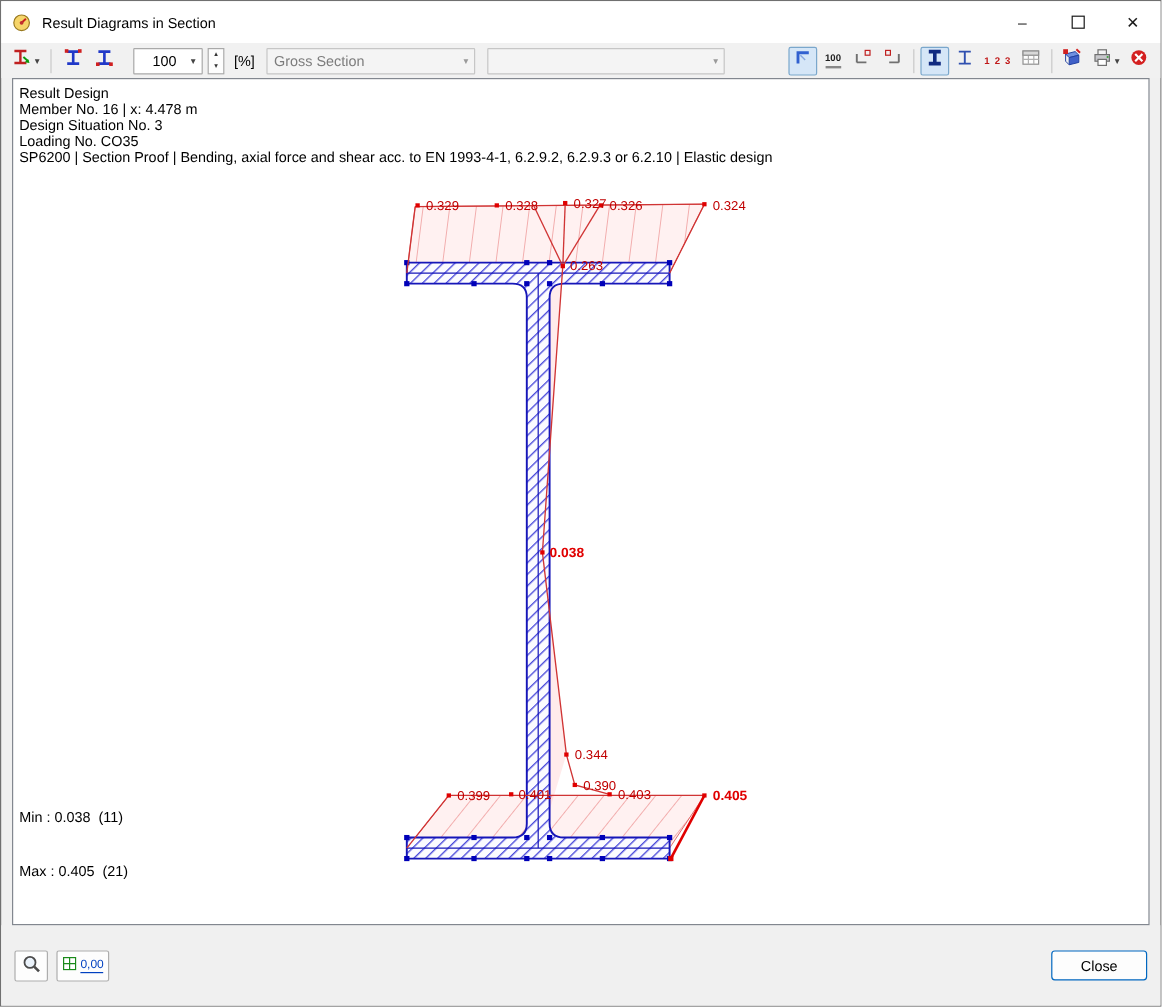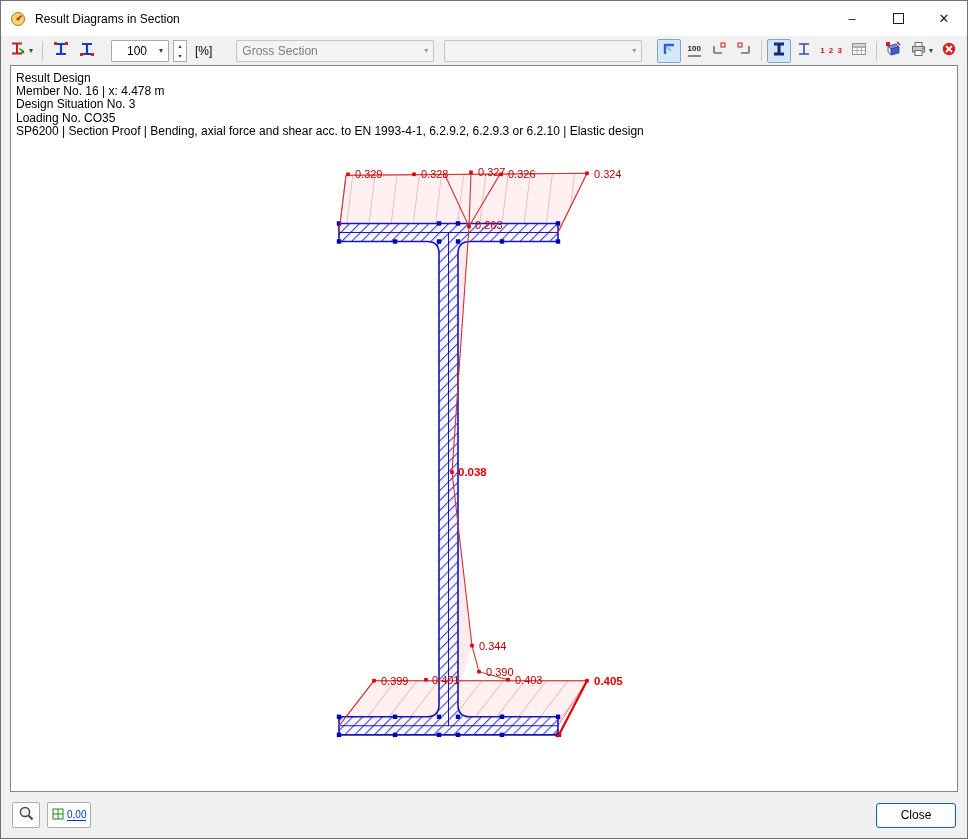--- a/index.html
+++ b/index.html
@@ -60,21 +60,21 @@
   .info{
     position:absolute;left:5px;top:6px;font-size:12px;color:#000;line-height:13.2px;z-index:2;
   }
   .minmax{
     position:absolute;left:5px;bottom:6px;font-size:12px;color:#000;line-height:15px;z-index:2;white-space:pre;
   }
   .lbl{font-size:11px;fill:#c00000;font-family:"Liberation Sans",sans-serif;}
   .lbl.bold{font-weight:700;fill:#e00000;font-size:11.5px;}
   
   .footer{
-    height:46px;flex:0 0 auto;display:flex;align-items:center;padding:0 11px;gap:7px;background:#f0f0f0;
+    height:67px;flex:0 0 auto;display:flex;align-items:center;padding:0 11px;gap:7px;background:#f0f0f0;
   }
   .ft-btn{
     height:26px;min-width:28px;border:1px solid #adadad;background:#fdfdfd;border-radius:2px;
     display:flex;align-items:center;justify-content:center;gap:3px;padding:0 4px;font-family:inherit;
   }
   .grid-val{font-size:10px;color:#0040c0;border-bottom:1px solid #0040c0;line-height:1.1;}
   .close-btn{
     margin-left:auto;width:80px;height:25px;background:#fdfdfd;border:1px solid #0067c0;border-radius:3px;
     font-size:12px;color:#000;font-family:inherit;display:flex;align-items:center;justify-content:center;
   }
@@ -144,21 +144,21 @@
     <div class="combo zoom">
       <span class="cval">100</span>
       <span class="chev">▾</span>
     </div>
     <div class="spinner">
       <div>▴</div>
       <div>▾</div>
     </div>
     <span class="pct">[%]</span>
 
-    <div class="combo disabled" style="width:198px;margin-left:14px;">
+    <div class="combo disabled" style="width:174px;">
       <span class="cval">Gross Section</span>
       <span class="chev">▾</span>
     </div>
 
     <div class="combo disabled" style="width:198px;margin-left:8px;">
       <span class="cval"></span>
       <span class="chev">▾</span>
     </div>
 
     <div class="right-group">
@@ -359,20 +359,24 @@
         <text class="lbl bold" x="447" y="409">0.038</text>
         <text class="lbl" x="468" y="582">0.344</text>
         <text class="lbl" x="370" y="617">0.399</text>
         <text class="lbl" x="421" y="616">0.401</text>
         <text class="lbl" x="475" y="608">0.390</text>
         <text class="lbl" x="504" y="616">0.403</text>
         <text class="lbl bold" x="583" y="617">0.405</text>
       </g>
     </svg>
 
+    <div class="minmax">
+      <div>Min : 0.038  (11)</div>
+      <div>Max : 0.405  (21)</div>
+    </div>
   </div>
 
   <div class="footer">
     <button class="ft-btn">
       <span>
         <svg width="17" height="17" viewBox="0 0 17 17">
           <circle cx="7" cy="7" r="4.6" fill="#eaf2fa" stroke="#4a4a4a" stroke-width="1.5"></circle>
           <line x1="10.5" y1="10.5" x2="14.5" y2="14.5" stroke="#4a4a4a" stroke-width="2.2"></line>
         </svg>
       </span>

